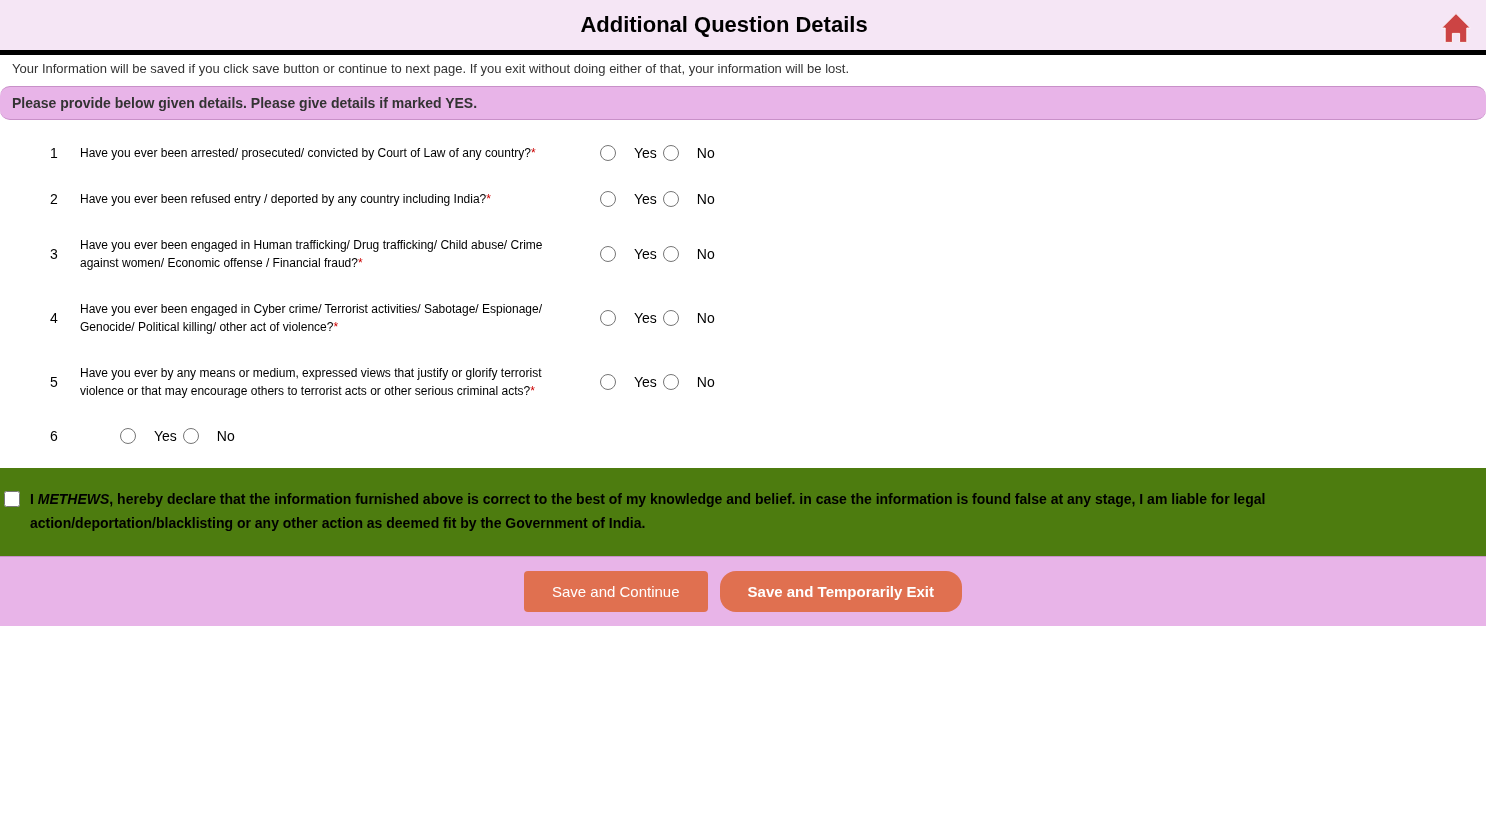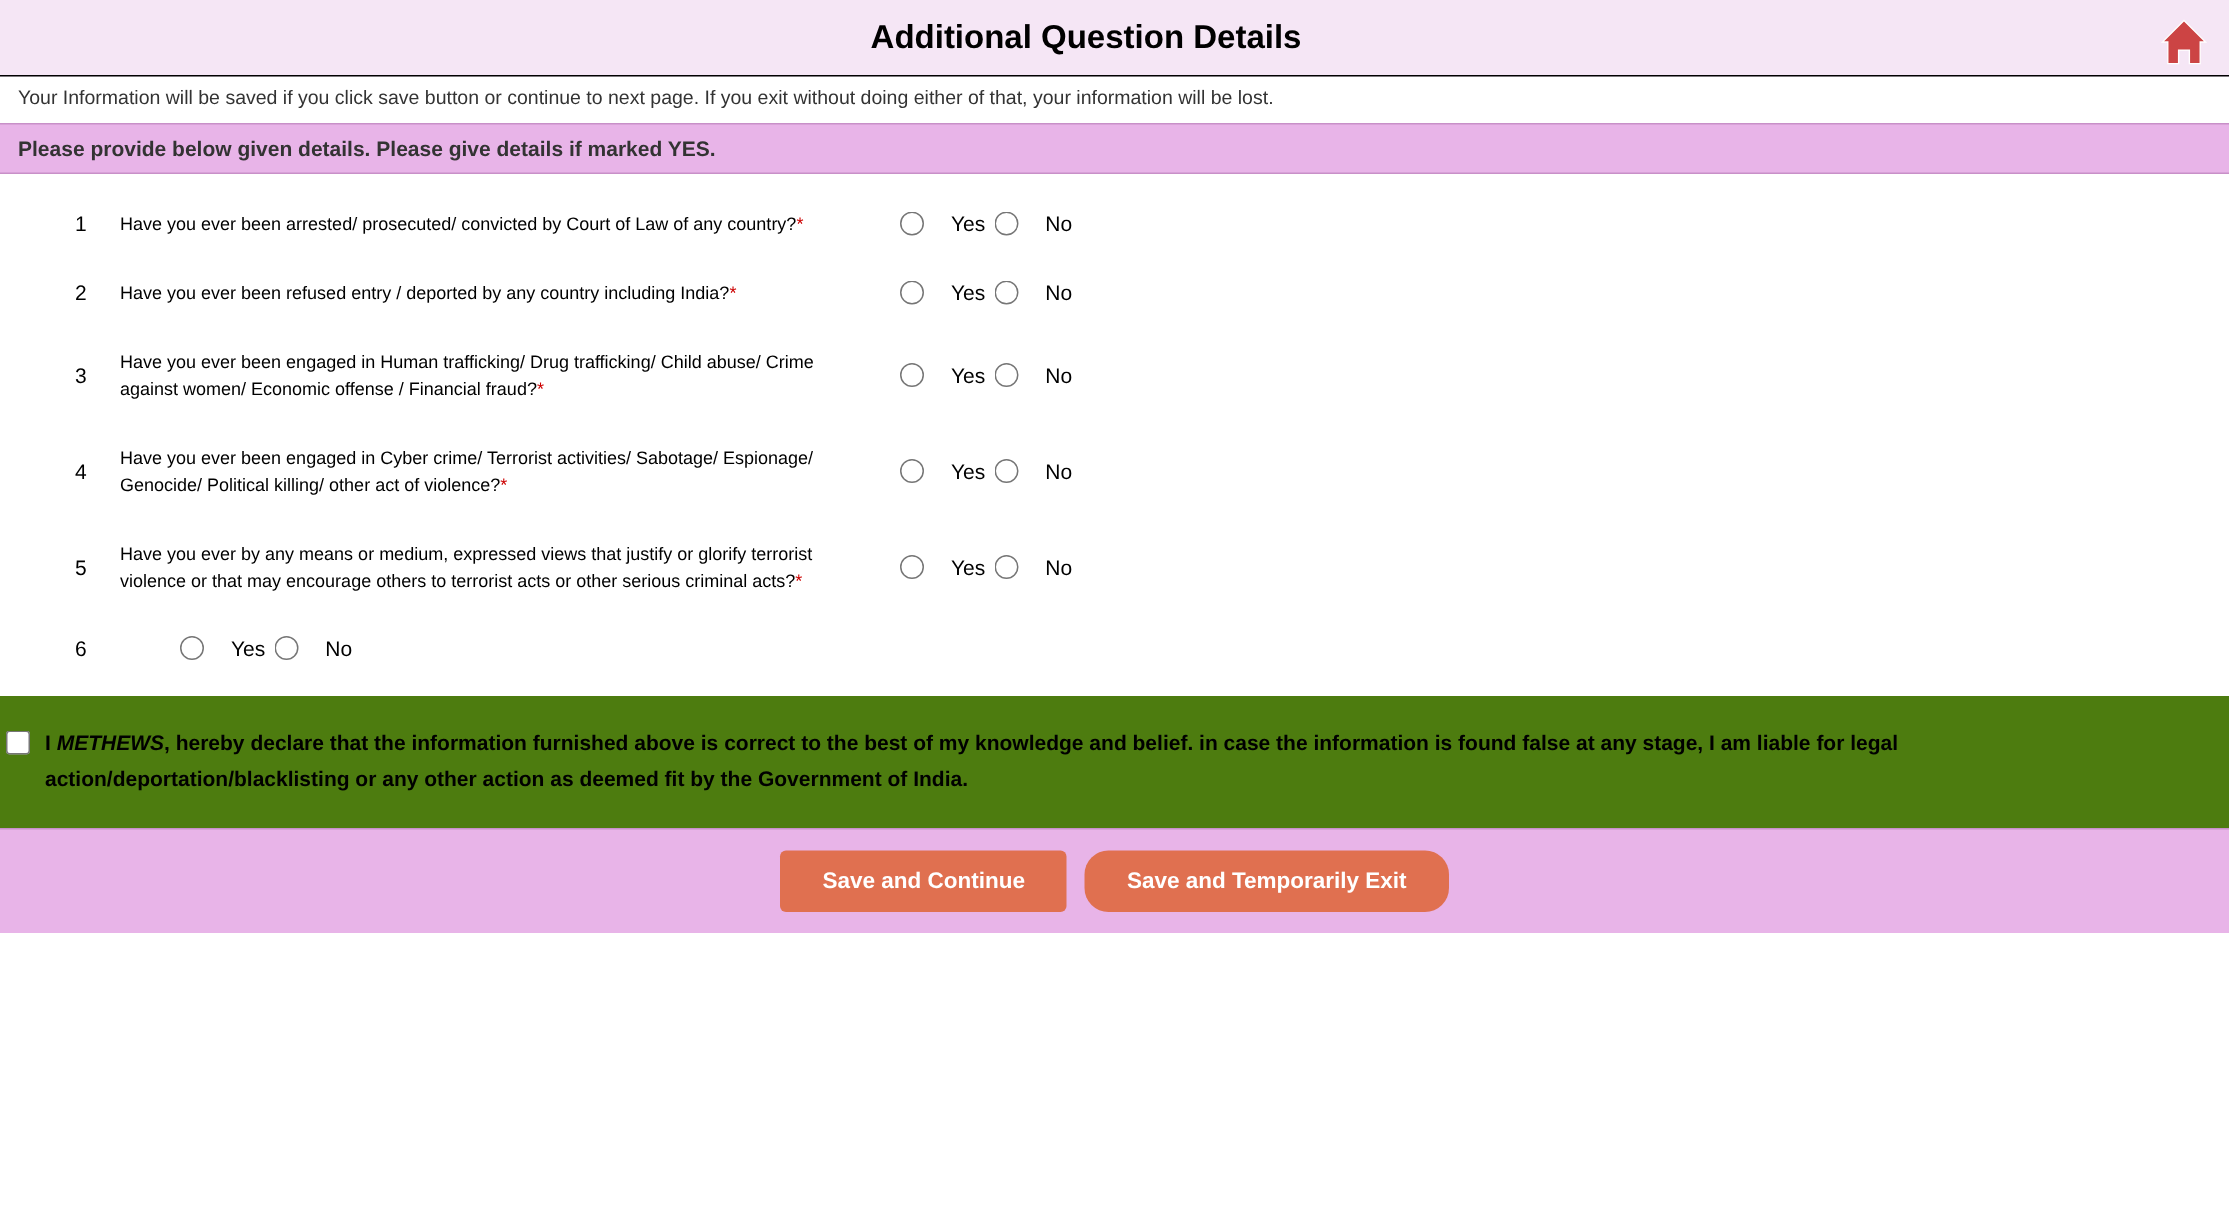--- a/index.html
+++ b/index.html
@@ -14,21 +14,21 @@
       margin: 0 auto;
       background: #fff;
       min-height: 813px;
       position: relative;
     }
     .header {
       background: #f5e6f5;
       text-align: center;
       padding: 12px 50px 12px 12px;
       position: relative;
-      border-bottom: 1px solid #000000;
+      border-bottom: 5px solid #000000;
     }
     .header h1 {
       font-size: 22px;
       font-weight: bold;
       color: #000;
     }
     .home-icon {
       position: absolute;
       top: 10px;
       right: 12px;
@@ -52,20 +52,21 @@
       background: #fff;
     }
     .notice-bar {
       background: #e8b4e8;
       padding: 8px 12px;
       font-size: 14px;
       font-weight: bold;
       color: #333;
       border-top: 1px solid #c890c8;
       border-bottom: 1px solid #c890c8;
+      border-radius: 10px;
     }
     .questions-section {
       padding: 10px 20px 10px 20px;
       background: #fff;
     }
     .question-row {
       display: flex;
       align-items: center;
       padding: 14px 0;
       border-bottom: none;
@@ -139,21 +140,21 @@
       position: sticky;
       bottom: 0;
       border-top: 1px solid #c890c8;
     }
     .btn-save-continue {
       background: #e07050;
       color: #fff;
       border: none;
       padding: 0 28px;
       font-size: 15px;
-      font-weight: bold;
+      font-weight: normal;
       border-radius: 4px;
       cursor: pointer;
     }
     .btn-save-exit {
       background: #e07050;
       color: #fff;
       border: none;
       padding: 12px 28px;
       font-size: 15px;
       font-weight: bold;

